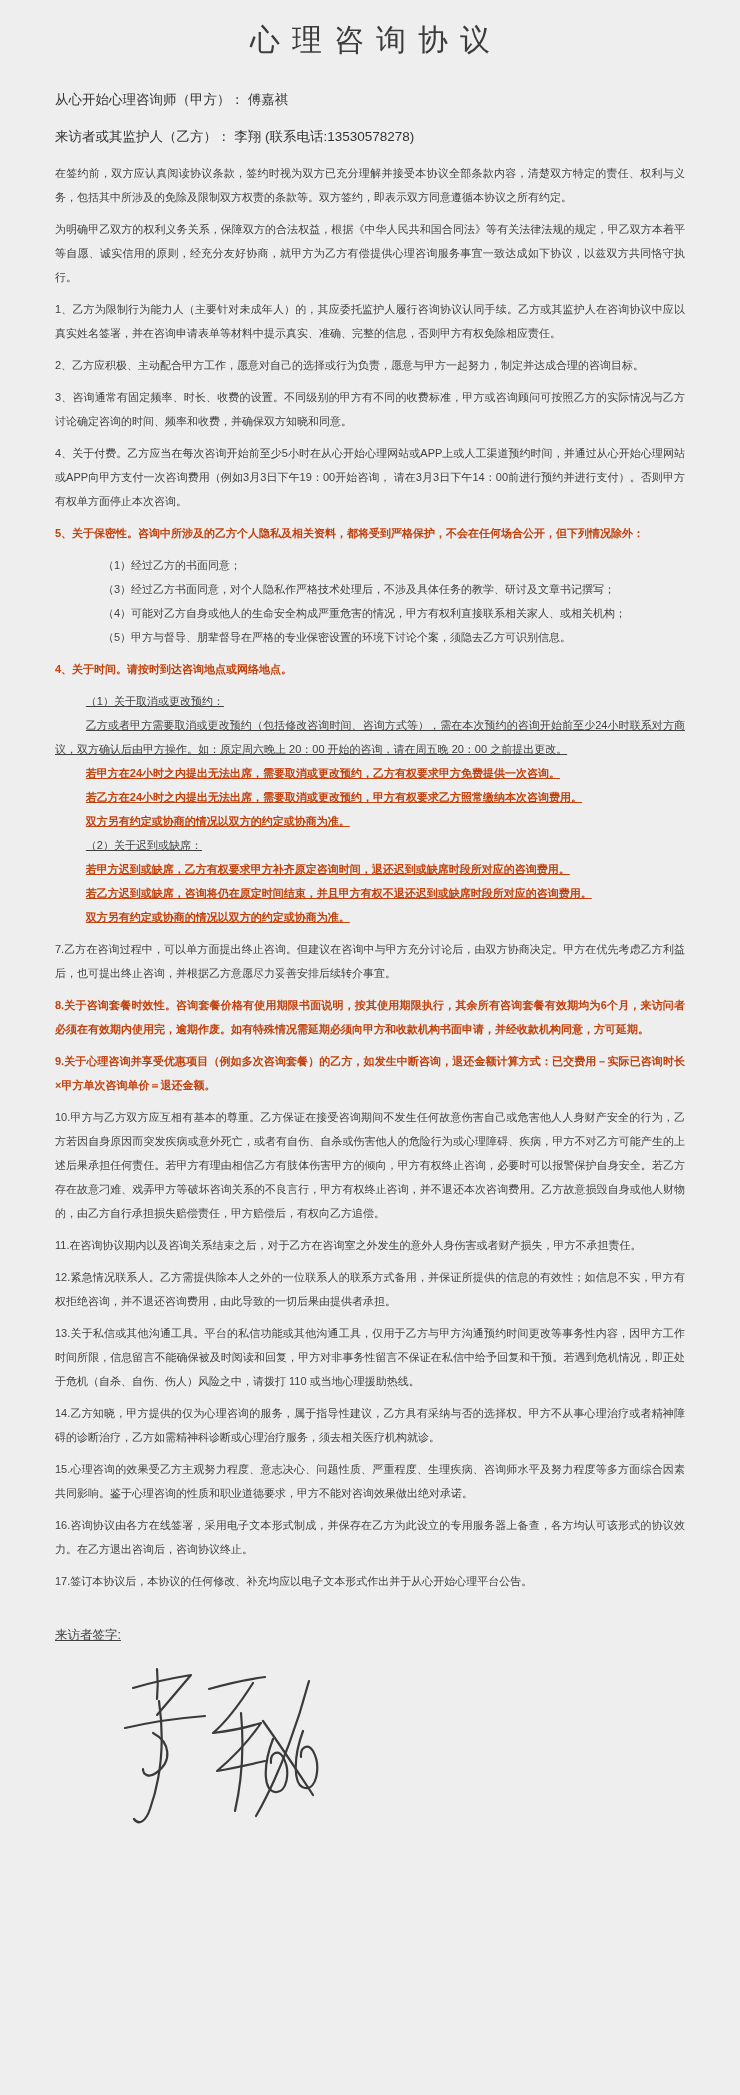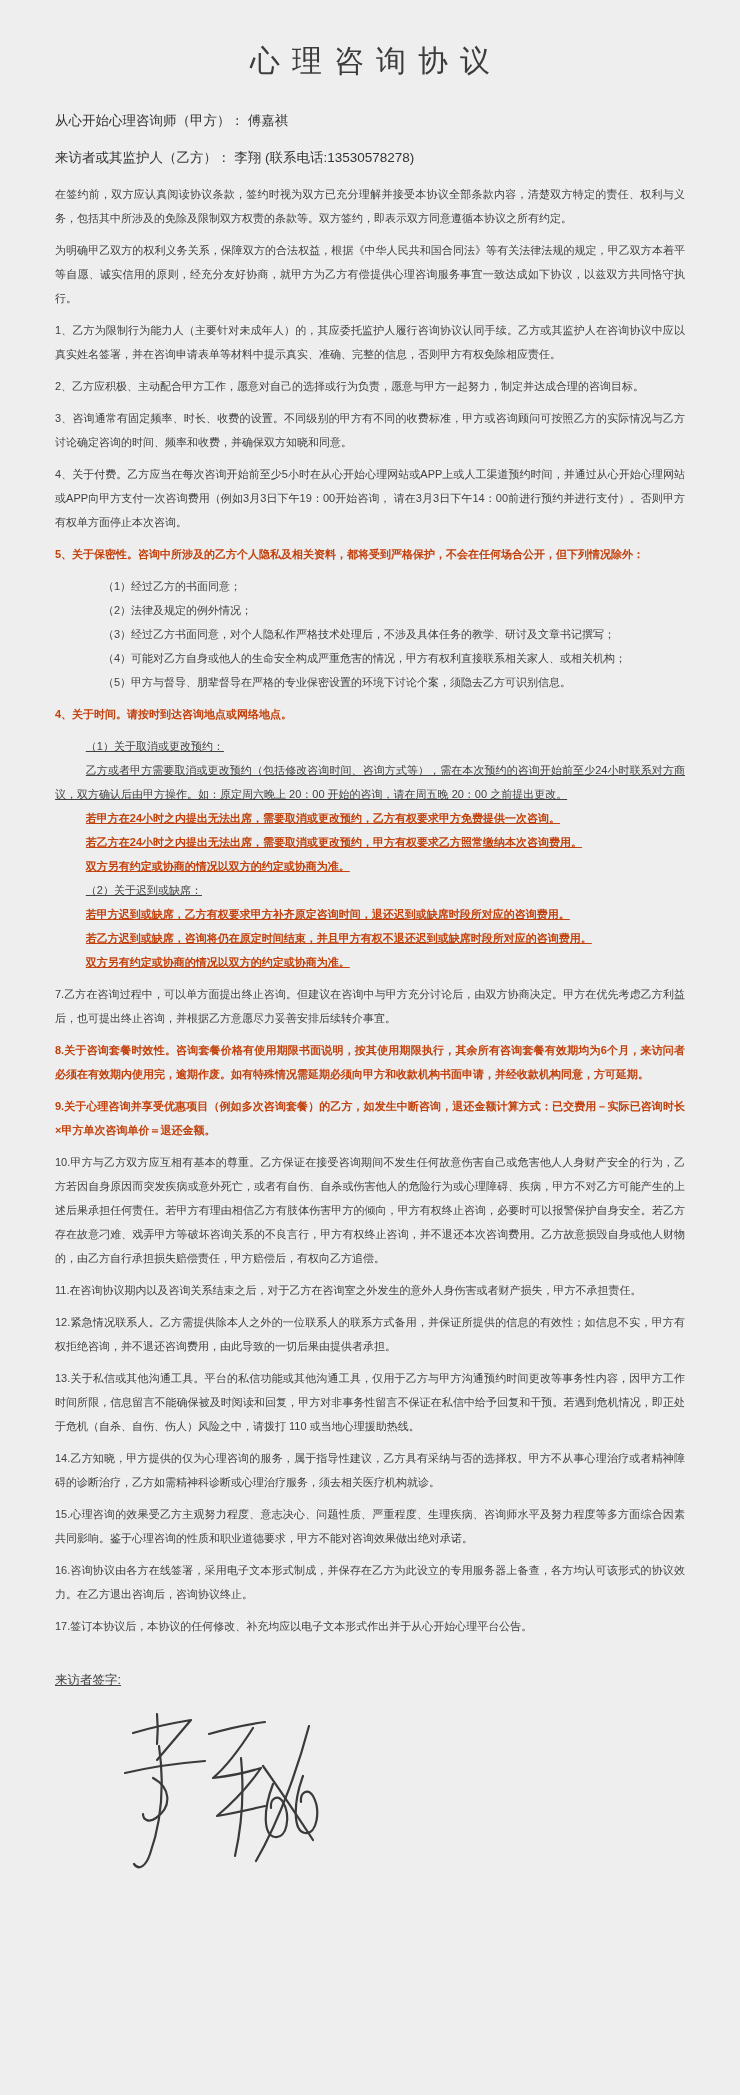--- a/index.html
+++ b/index.html
@@ -3,21 +3,21 @@
 <meta charset="utf-8">
 <style>
   html,body{margin:0;padding:0;}
   body{
     width:740px;height:2095px;overflow:hidden;
     background:#eeeeee;
     font-family:"Liberation Sans","DejaVu Sans",sans-serif;
     color:#414141;
     -webkit-font-smoothing:antialiased;
   }
-  .doc{padding:20px 55px 0 55px;margin-top:15px;}
+  .doc{padding:14px 55px 0 55px;}
   h1.title{
     margin:6px 0 26px 0;
     font-size:30px;font-weight:400;color:#3c3c3c;
     text-align:center;letter-spacing:12px;text-indent:12px;
   }
   p.party{
     margin:11px 0;
     font-size:13.5px;font-weight:normal;color:#333;
     line-height:26px;
   }
@@ -44,21 +44,20 @@
 
   <div id="clauses">
       <p>在签约前，双方应认真阅读协议条款，签约时视为双方已充分理解并接受本协议全部条款内容，清楚双方特定的责任、权利与义务，包括其中所涉及的免除及限制双方权责的条款等。双方签约，即表示双方同意遵循本协议之所有约定。</p>
       <p>为明确甲乙双方的权利义务关系，保障双方的合法权益，根据《中华人民共和国合同法》等有关法律法规的规定，甲乙双方本着平等自愿、诚实信用的原则，经充分友好协商，就甲方为乙方有偿提供心理咨询服务事宜一致达成如下协议，以兹双方共同恪守执行。</p>
       <p>1、乙方为限制行为能力人（主要针对未成年人）的，其应委托监护人履行咨询协议认同手续。乙方或其监护人在咨询协议中应以真实姓名签署，并在咨询申请表单等材料中提示真实、准确、完整的信息，否则甲方有权免除相应责任。</p>
       <p>2、乙方应积极、主动配合甲方工作，愿意对自己的选择或行为负责，愿意与甲方一起努力，制定并达成合理的咨询目标。</p>
       <p>3、咨询通常有固定频率、时长、收费的设置。不同级别的甲方有不同的收费标准，甲方或咨询顾问可按照乙方的实际情况与乙方讨论确定咨询的时间、频率和收费，并确保双方知晓和同意。</p>
       <p>4、关于付费。乙方应当在每次咨询开始前至少5小时在从心开始心理网站或APP上或人工渠道预约时间，并通过从心开始心理网站或APP向甲方支付一次咨询费用（例如3月3日下午19：00开始咨询， 请在3月3日下午14：00前进行预约并进行支付）。否则甲方有权单方面停止本次咨询。</p>
       <p class="b">5、关于保密性。咨询中所涉及的乙方个人隐私及相关资料，都将受到严格保护，不会在任何场合公开，但下列情况除外：</p>
       <p class="sub">（1）经过乙方的书面同意；</p>
-      <p class="sub">（2）法律及规定的例外情况；</p>
       <p class="sub">（3）经过乙方书面同意，对个人隐私作严格技术处理后，不涉及具体任务的教学、研讨及文章书记撰写；</p>
       <p class="sub">（4）可能对乙方自身或他人的生命安全构成严重危害的情况，甲方有权利直接联系相关家人、或相关机构；</p>
       <p class="sub">（5）甲方与督导、朋辈督导在严格的专业保密设置的环境下讨论个案，须隐去乙方可识别信息。</p>
       <p class="b">4、关于时间。请按时到达咨询地点或网络地点。</p>
       <p class="line">（1）关于取消或更改预约：</p>
       <p class="line">乙方或者甲方需要取消或更改预约（包括修改咨询时间、咨询方式等），需在本次预约的咨询开始前至少24小时联系对方商议，双方确认后由甲方操作。如：原定周六晚上 20：00 开始的咨询，请在周五晚 20：00 之前提出更改。</p>
       <p class="line b">若甲方在24小时之内提出无法出席，需要取消或更改预约，乙方有权要求甲方免费提供一次咨询。</p>
       <p class="line b">若乙方在24小时之内提出无法出席，需要取消或更改预约，甲方有权要求乙方照常缴纳本次咨询费用。</p>
       <p class="line b">双方另有约定或协商的情况以双方的约定或协商为准。</p>
       <p class="line">（2）关于迟到或缺席：</p>

